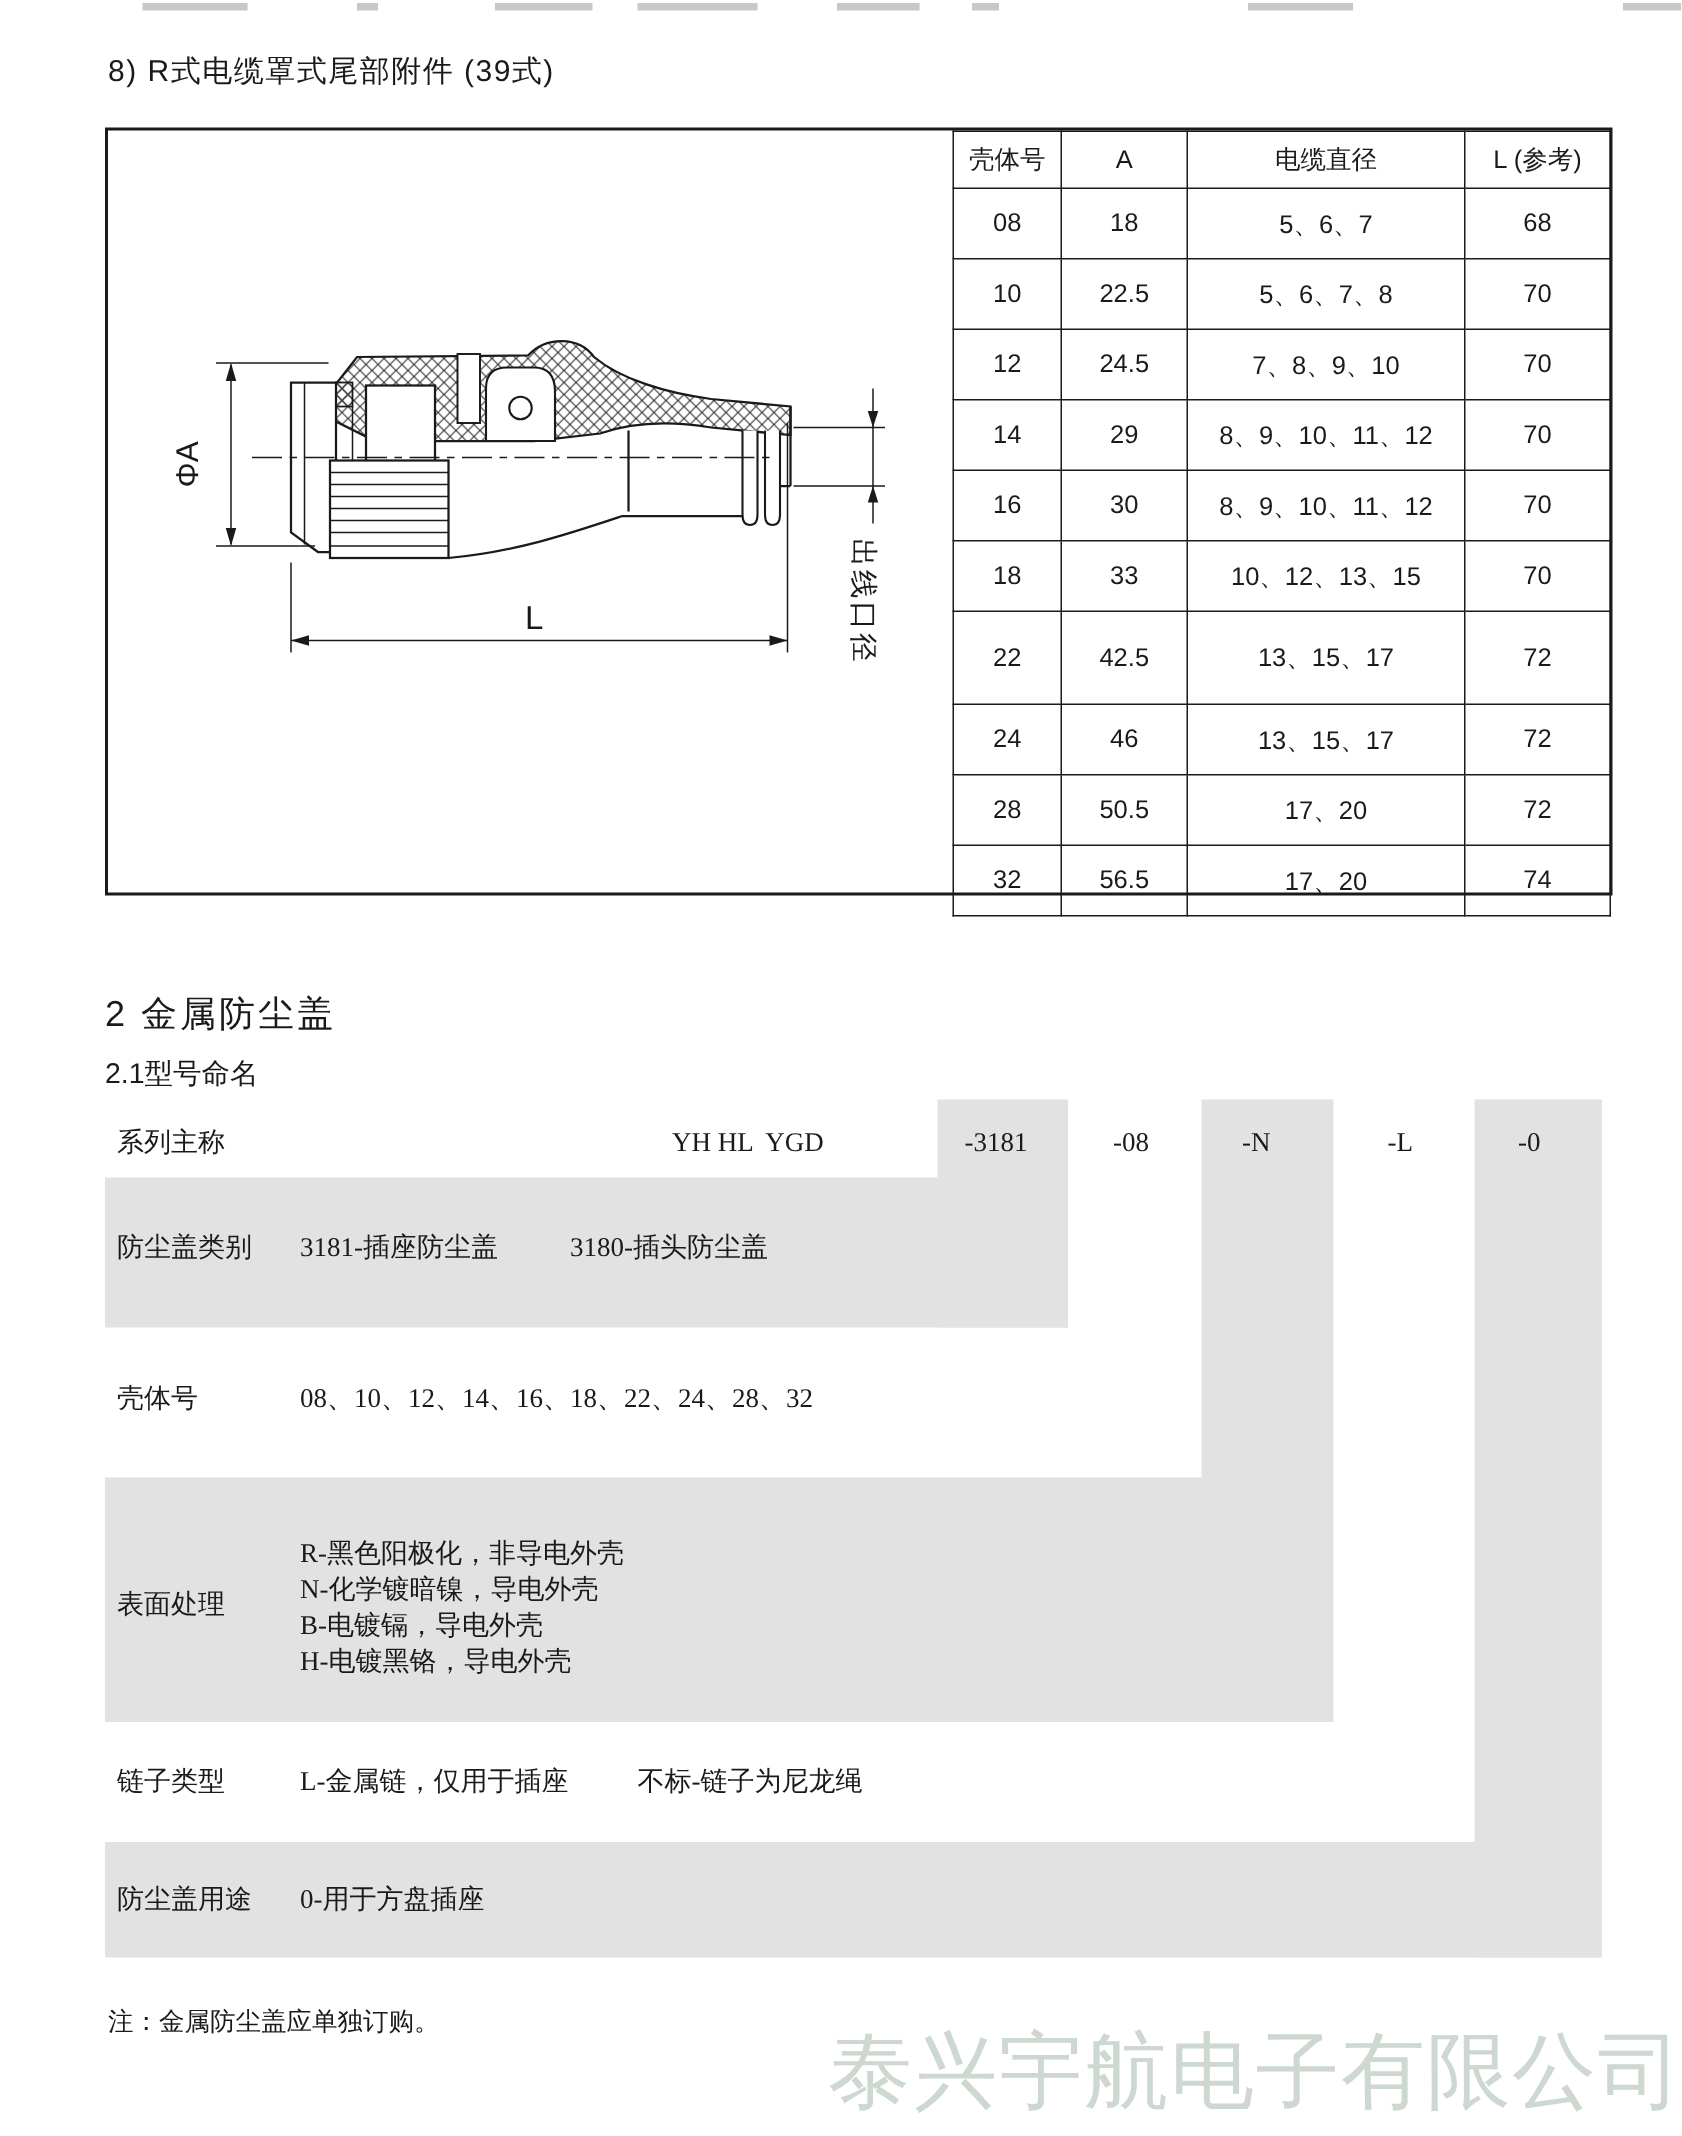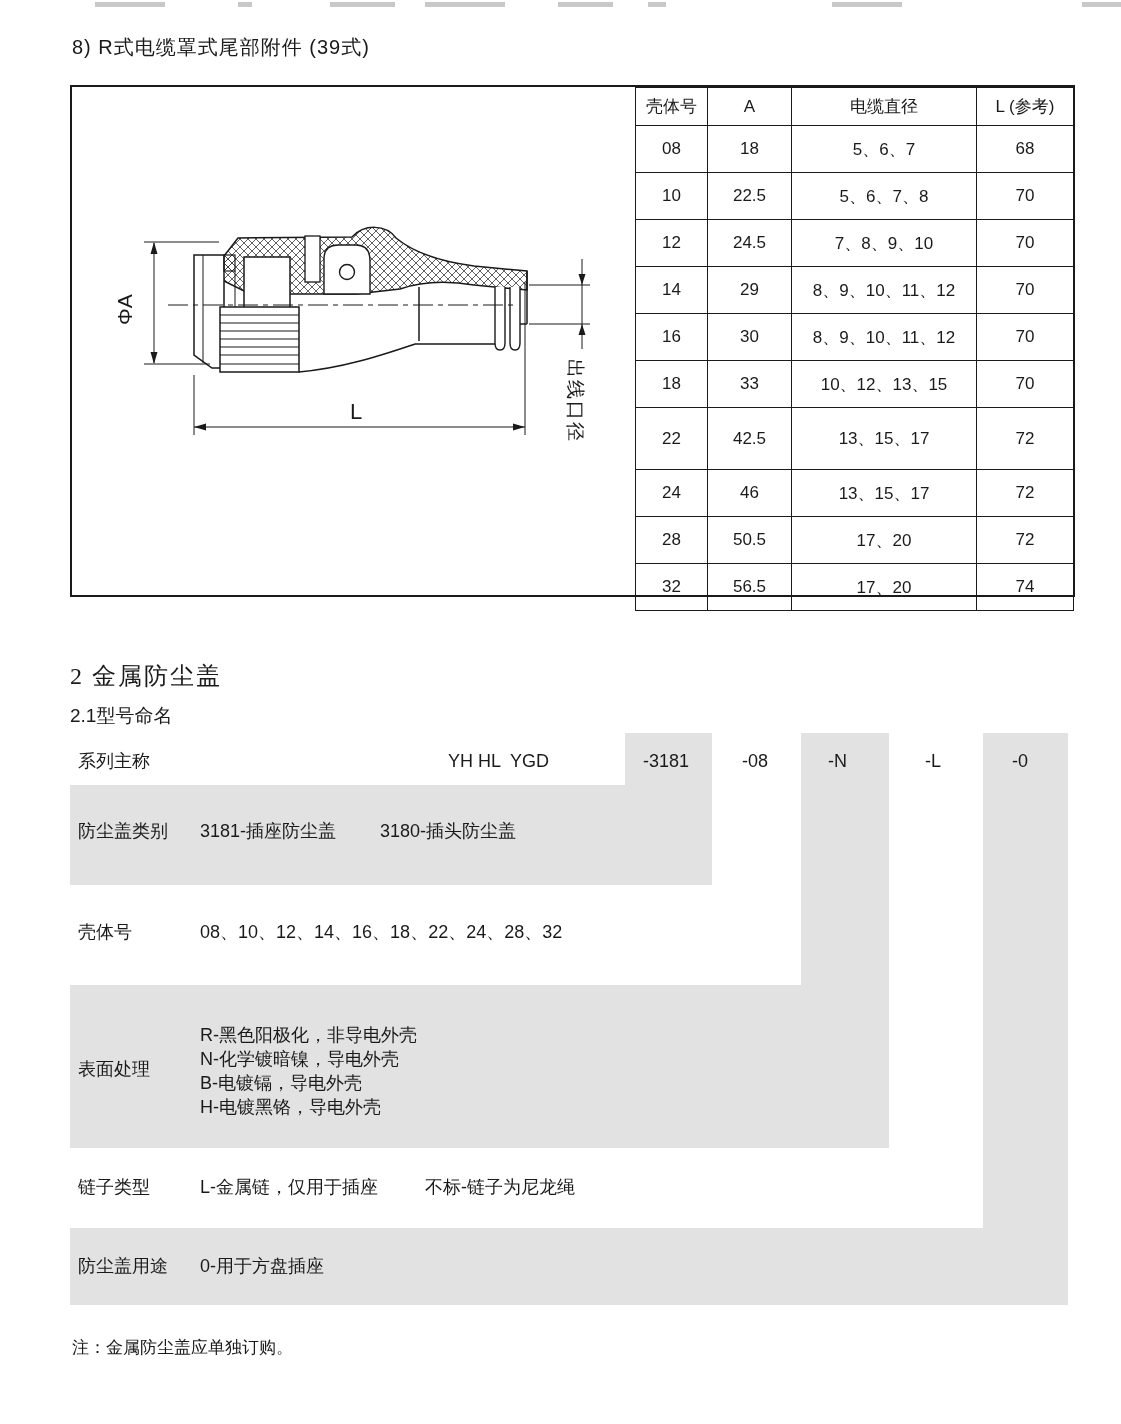--- a/index.html
+++ b/index.html
@@ -9,43 +9,44 @@
   .frag{position:absolute;top:2px;height:5px;background:#9a9a9a;opacity:.55;}
   .doc-title{font-size:20px;letter-spacing:1px;white-space:pre;}
   .spec-box{border:2px solid #1a1a1a;}
   table.spec{border-collapse:collapse;table-layout:fixed;width:438px;height:512px;}
   table.spec td,table.spec th{border:1.6px solid #1a1a1a;text-align:center;vertical-align:middle;
     font-size:17px;font-weight:400;padding:0;white-space:pre;}
   .wm-center{font-size:180px;font-weight:700;color:#dde0f2;letter-spacing:10px;line-height:1;
     white-space:pre;user-select:none;}
   .wm-bottom{font-family:"Liberation Serif","DejaVu Serif",serif;font-size:56px;color:#cdd8d0;
     letter-spacing:1px;line-height:1;white-space:pre;user-select:none;}
-  .sec-title{font-size:24px;letter-spacing:2px;white-space:pre;font-family:Liberation Serif, serif;}
+  .sec-title{font-size:24px;letter-spacing:2px;white-space:pre;}
   .sec-sub{font-size:19px;white-space:pre;}
   .gray{background:#e2e2e2;}
-  .ntext{font-size:18px;white-space:pre;line-height:22px;}
+  .ntext{font-size:18px;white-space:pre;line-height:22px;font-family:Liberation Serif, serif;}
   .note{font-size:17px;white-space:pre;}
   svg text{font-family:"Liberation Sans","DejaVu Sans",sans-serif;fill:#1a1a1a;}
 </style>
 </head>
 <body>
 
 <div class="page">
 
   <div>
     <div class="frag" style="left:95px;width:70px;"></div>
     <div class="frag" style="left:238px;width:14px;"></div>
     <div class="frag" style="left:330px;width:65px;"></div>
     <div class="frag" style="left:425px;width:80px;"></div>
     <div class="frag" style="left:558px;width:55px;"></div>
     <div class="frag" style="left:648px;width:18px;"></div>
     <div class="frag" style="left:832px;width:70px;"></div>
     <div class="frag" style="left:1082px;width:39px;"></div>
   </div>
 
+  <div class="abs wm-bottom" style="left:552px;top:1354px;">泰兴宇航电子有限公司</div>
 
   <div class="abs doc-title" style="left:72px;top:34px;">8) R式电缆罩式尾部附件 (39式)</div>
 
   <div class="abs spec-box" style="left:70px;top:85px;width:1001px;height:508px;">
 
     <svg class="abs" style="left:0;top:0;" width="565" height="508" viewBox="0 0 565 508">
       <defs>
         <pattern id="xh" width="8" height="8" patternUnits="userSpaceOnUse">
           <path d="M0,8 L8,0 M-2,2 L2,-2 M6,10 L10,6" stroke="#3a3a3a" stroke-width="0.8"></path>
           <path d="M0,0 L8,8 M-2,6 L2,10 M6,-2 L10,2" stroke="#3a3a3a" stroke-width="0.8"></path>

